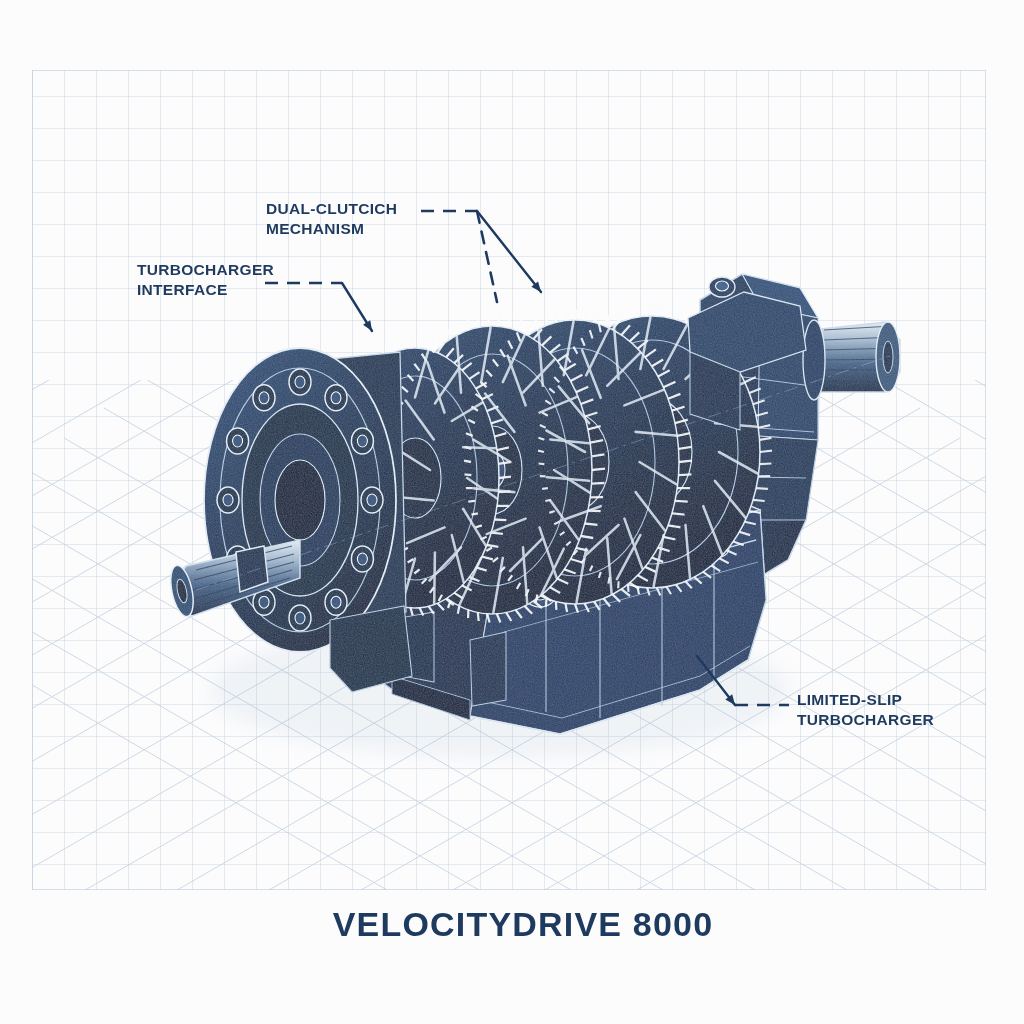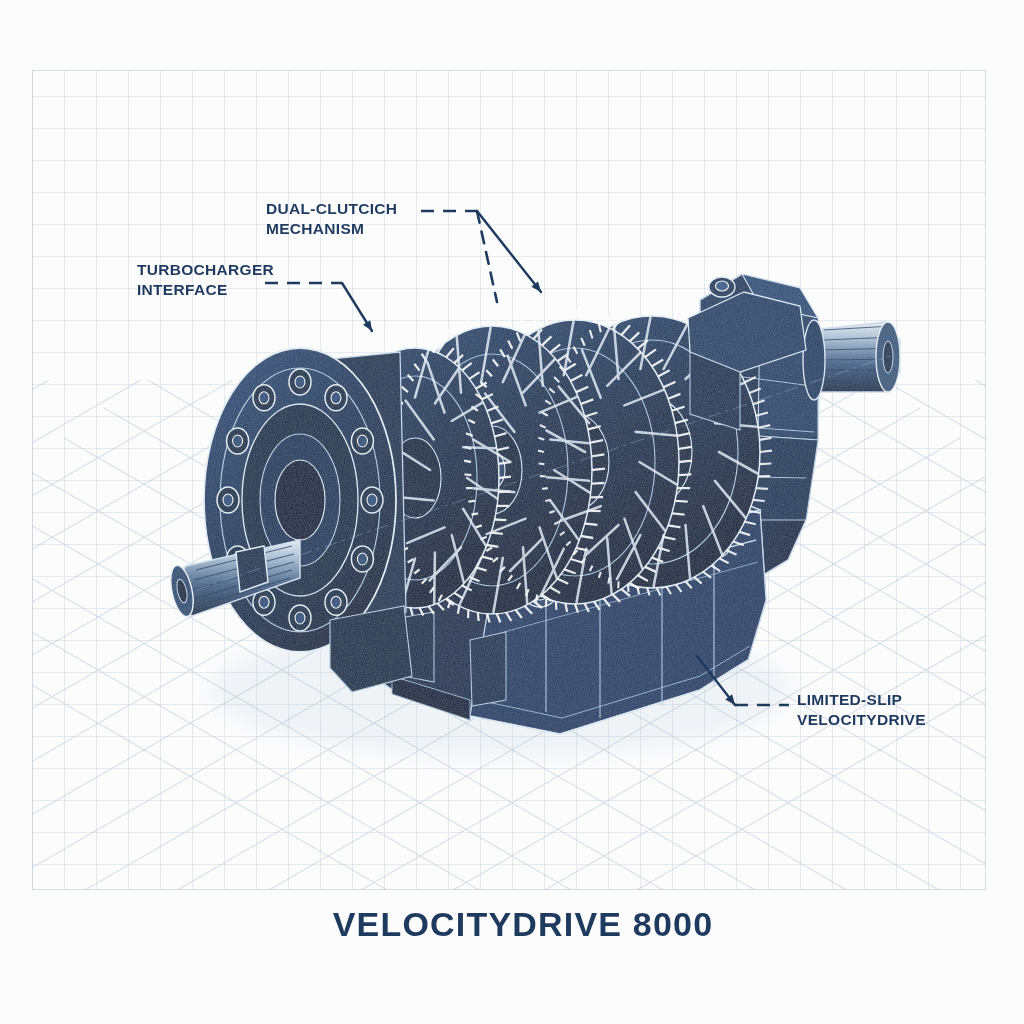--- a/index.html
+++ b/index.html
@@ -433,17 +433,17 @@
       <path d="M735 705 L725.4060868264311 699.6188449178618 L732.1760606973271 694.3686610996159 Z" fill="#1e3a5f"></path>
     </svg>
 
   <div class="label lbl-dualclutch">DUAL-CLUTCICH
 MECHANISM</div>
 
   <div class="label lbl-turbo">TURBOCHARGER
 INTERFACE</div>
 
   <div class="label lbl-lsd">LIMITED-SLIP
-VELOCITYDRIVE</div>
+TURBOCHARGER</div>
 
   <div class="title">VELOCITYDRIVE 8000</div>
 
 </div>
 
 </body></html>

